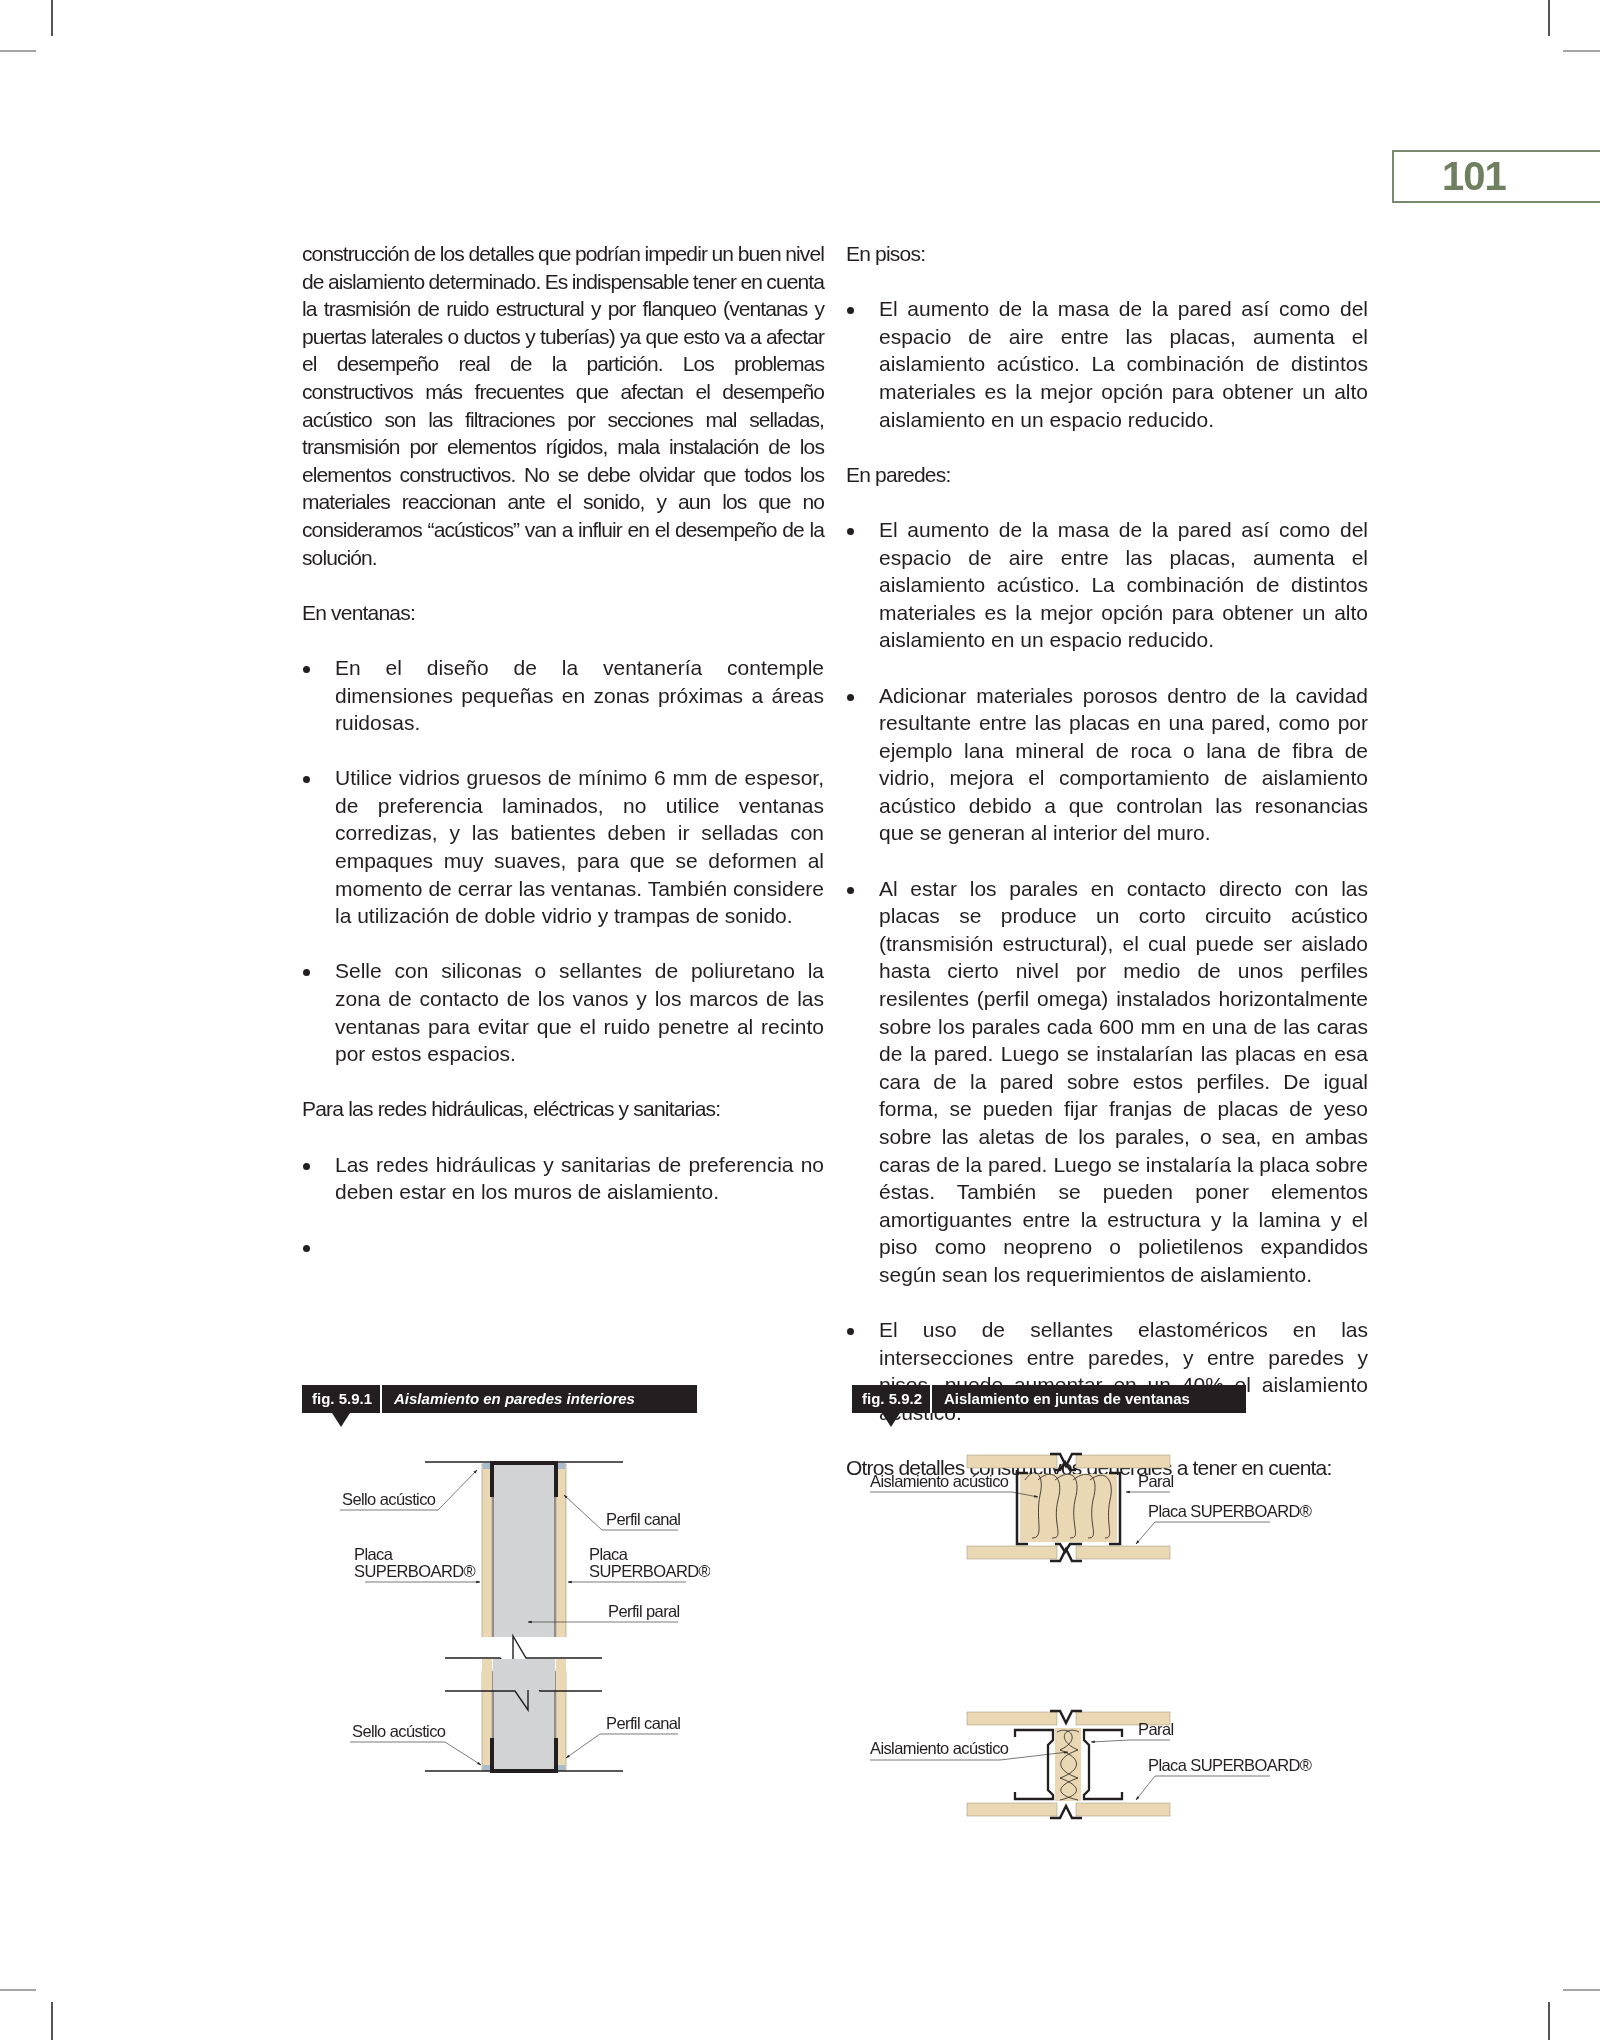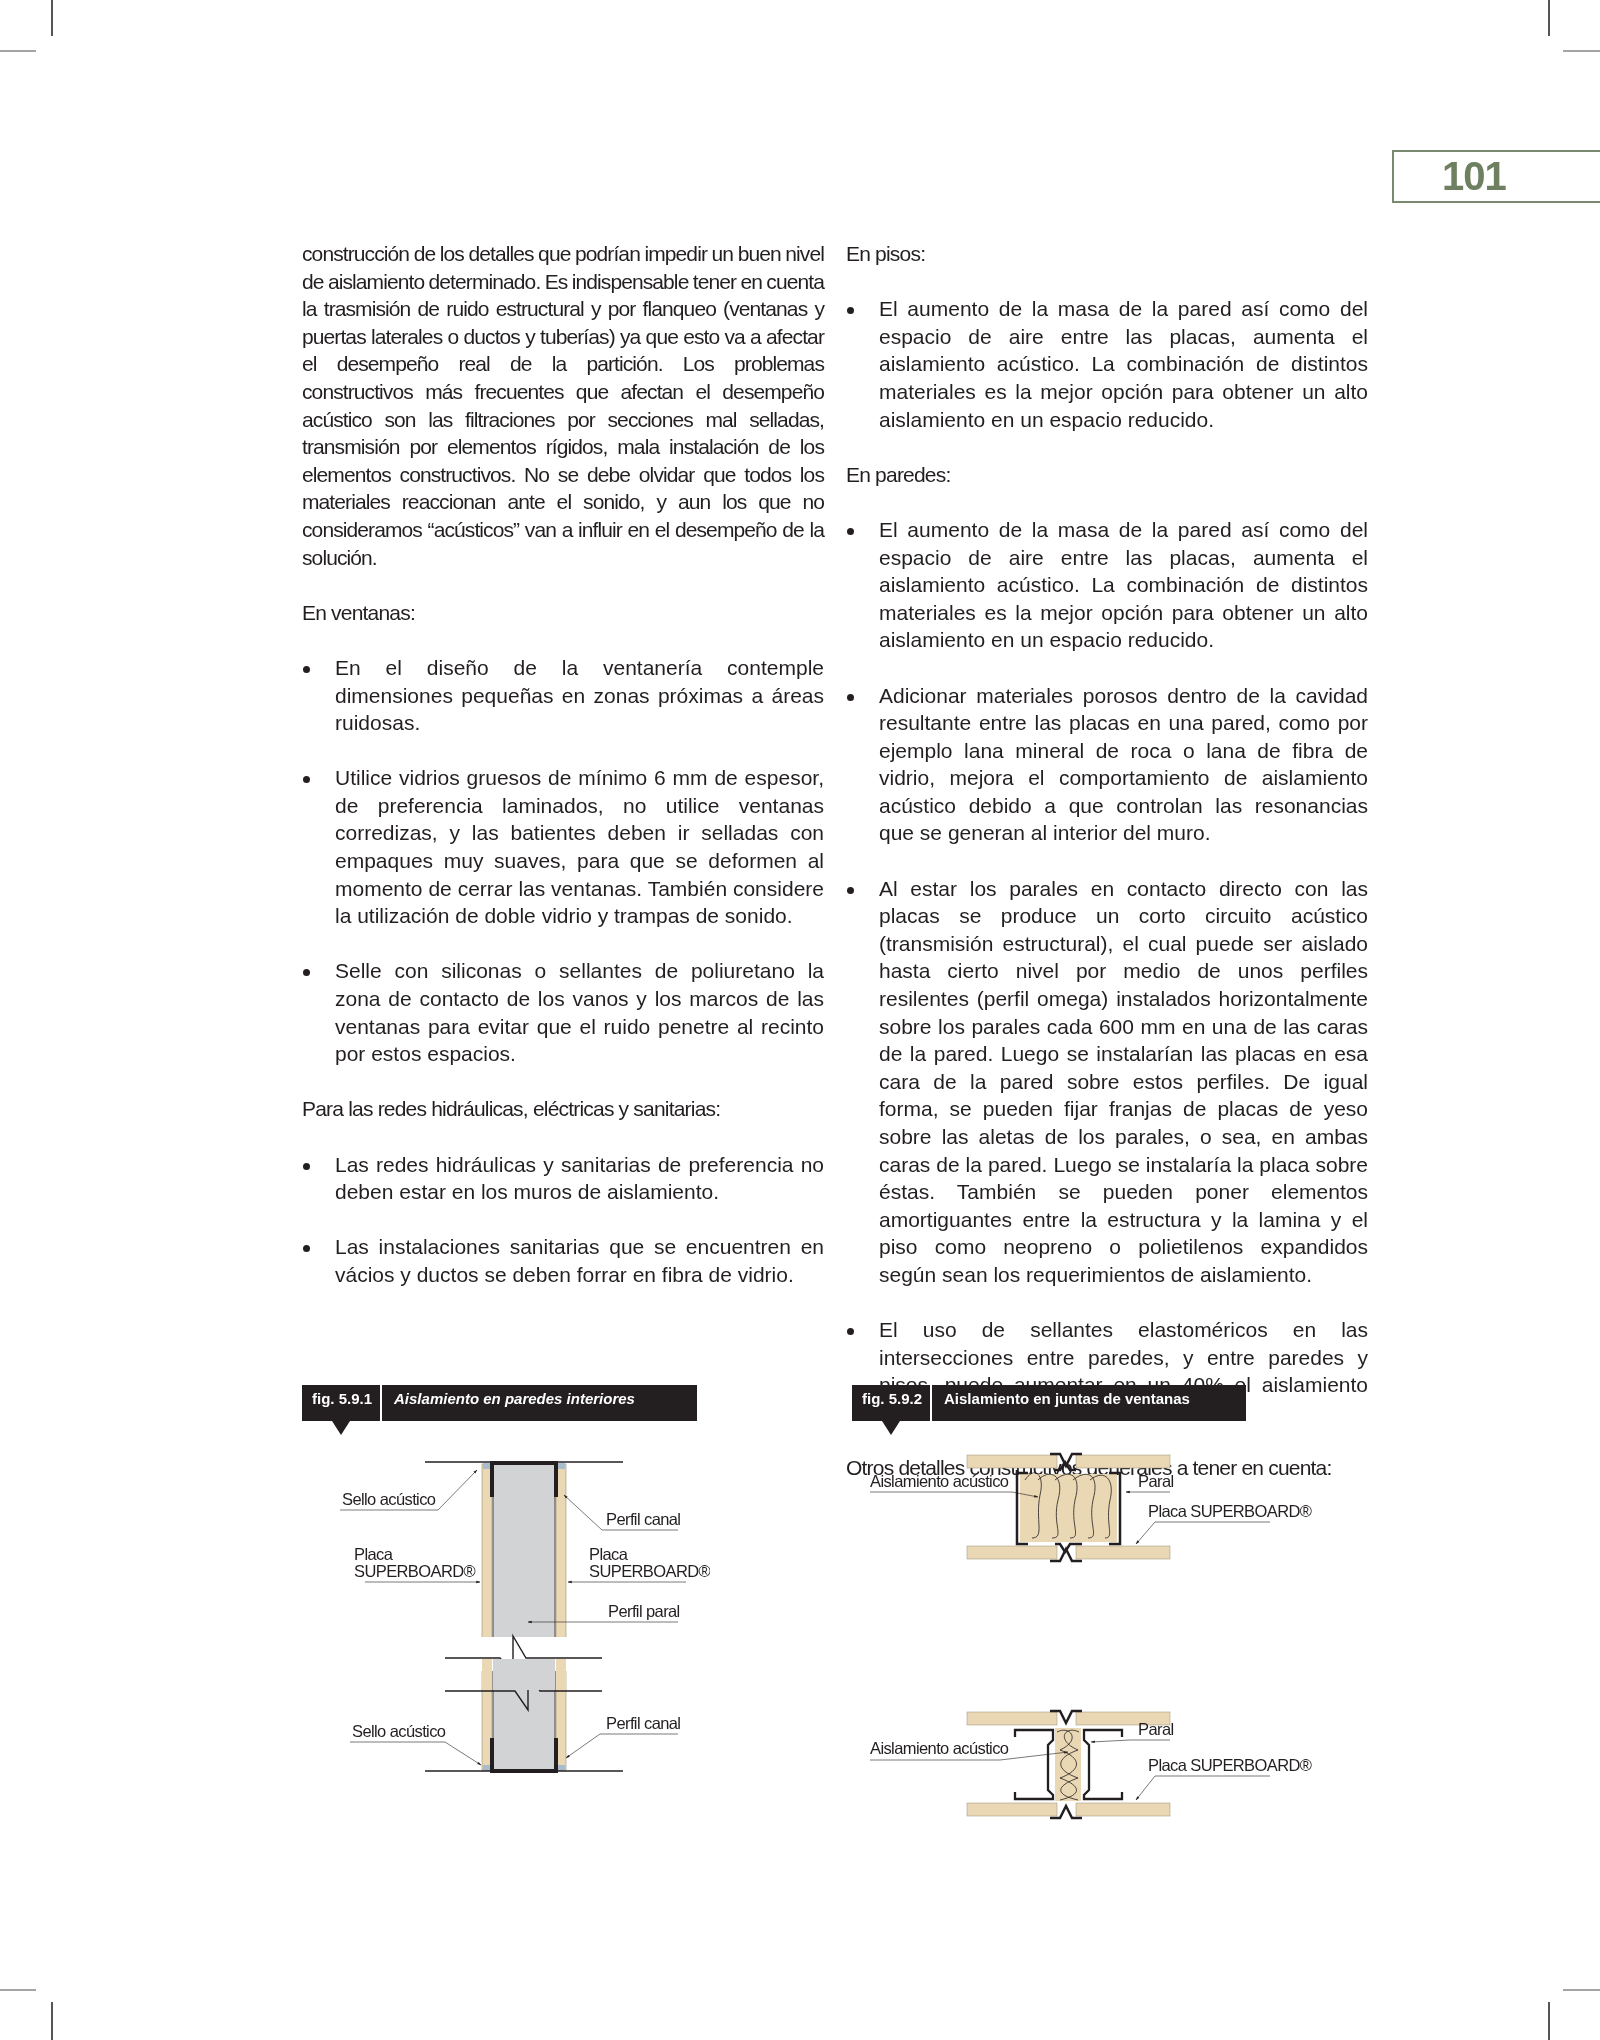--- a/index.html
+++ b/index.html
@@ -22,21 +22,21 @@
   .para { margin: 0; text-align: justify; }
   .para.condensed { letter-spacing: -0.9px; word-spacing: -1px; }
   .heading { margin: 0; letter-spacing: -0.8px; }
   .gap { height: 27.6px; }
 
   ul.bullets { list-style: none; margin: 0; padding: 0; }
   ul.bullets li { position: relative; padding-left: 33px; text-align: justify; margin-bottom: 27.6px; }
   ul.bullets li:last-child { margin-bottom: 0; }
   ul.bullets li .dot { position: absolute; left: 1px; top: 12px; width: 7px; height: 7px; border-radius: 50%; background: #231f20; }
 
-  .fig-header { position: absolute; height: 36px; display: flex; }
+  .fig-header { position: absolute; height: 28px; display: flex; }
   .fig-tag { background: #231f20; color: #fff; font-weight: bold; font-size: 15px; line-height: 28px;
              padding: 0 8px 0 10px; position: relative; border-right: 2px solid #ffffff; }
   .fig-tag::after { content: ""; position: absolute; left: 50%; bottom: -14px; margin-left: -9px;
                     border-left: 9px solid transparent; border-right: 9px solid transparent; border-top: 14px solid #231f20; }
   .fig-title { background: #231f20; color: #fff; font-weight: bold; font-size: 15px; line-height: 28px; padding: 0 12px; }
 
   .diagram { position: absolute; }
   .lbl { font-family: "Liberation Sans", sans-serif; font-size: 16.5px; fill: #231f20; letter-spacing: -0.6px; }
 </style>
 </head>
@@ -62,21 +62,21 @@
   <ul class="bullets">
     <li><span class="dot"></span><span>En el diseño de la ventanería contemple dimensiones pequeñas en zonas próximas a áreas ruidosas.</span></li>
     <li><span class="dot"></span><span>Utilice vidrios gruesos de mínimo 6 mm de espesor, de preferencia laminados, no utilice ventanas corredizas, y las batientes deben ir selladas con empaques muy suaves, para que se deformen al momento de cerrar las ventanas. También considere la utilización de doble vidrio y trampas de sonido.</span></li>
     <li><span class="dot"></span><span>Selle con siliconas o sellantes de poliuretano la zona de contacto de los vanos y los marcos de las ventanas para evitar que el ruido penetre al recinto por estos espacios.</span></li>
   </ul>
   <div class="gap"></div>
   <p class="heading">Para las redes hidráulicas, eléctricas y sanitarias:</p>
   <div class="gap"></div>
   <ul class="bullets">
     <li><span class="dot"></span><span>Las redes hidráulicas y sanitarias de preferencia no deben estar en los muros de aislamiento.</span></li>
-    <li><span class="dot"></span><span>Las instalaciones sanitarias que se encuentren en vácios y ductos se deben forrar en fibra de vidrio.</span></li>
+    <li><span class="dot"></span></li>
   </ul>
 </div>
 
 <div class="col right">
   <p class="heading">En pisos:</p>
   <div class="gap"></div>
   <ul class="bullets">
     <li><span class="dot"></span><span>El aumento de la masa de la pared así como del espacio de aire entre las placas, aumenta el aislamiento acústico. La combinación de distintos materiales es la mejor opción para obtener un alto aislamiento en un espacio reducido.</span></li>
   </ul>
   <div class="gap"></div>

